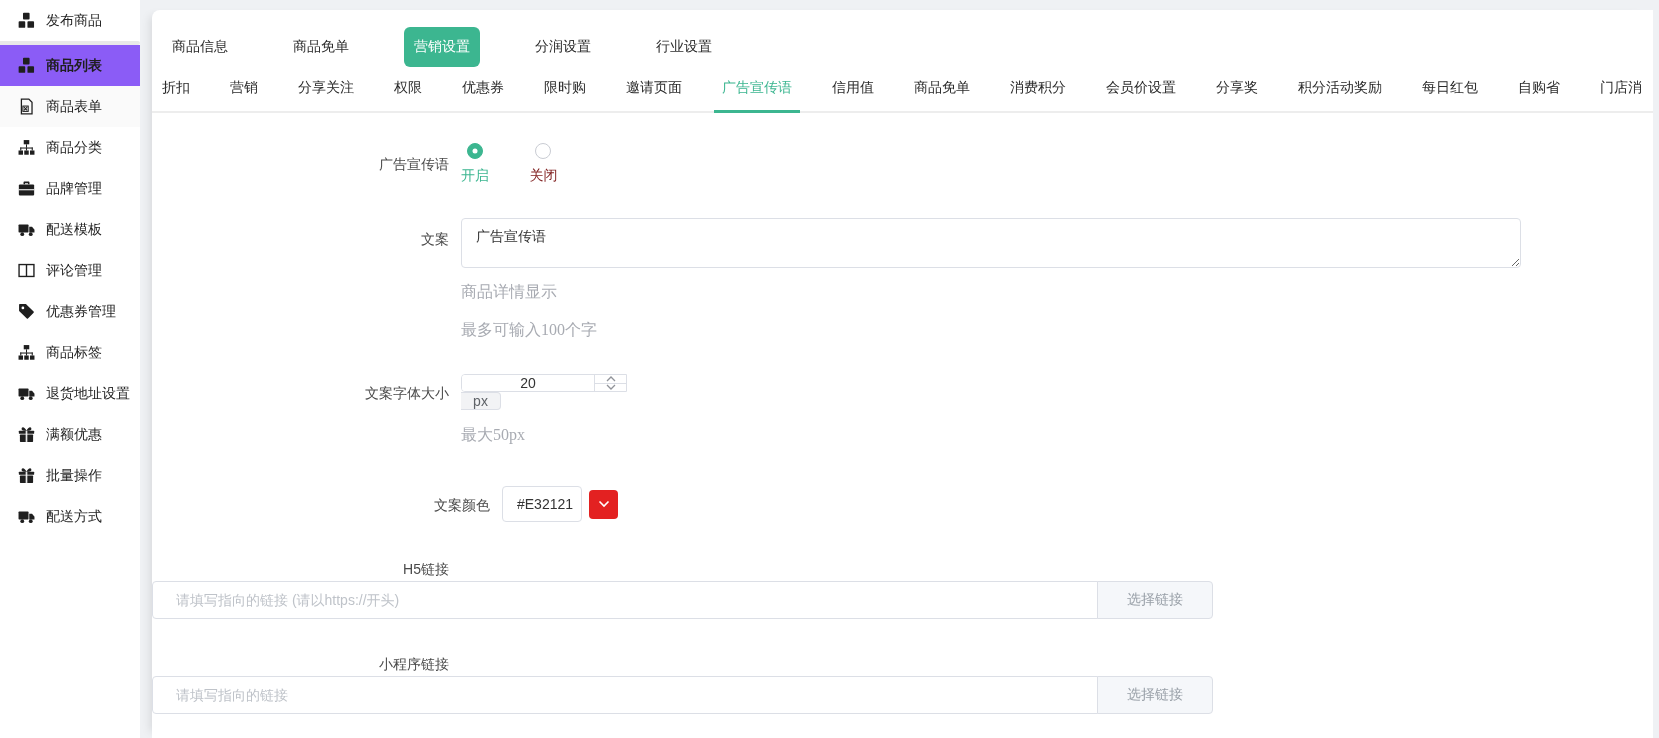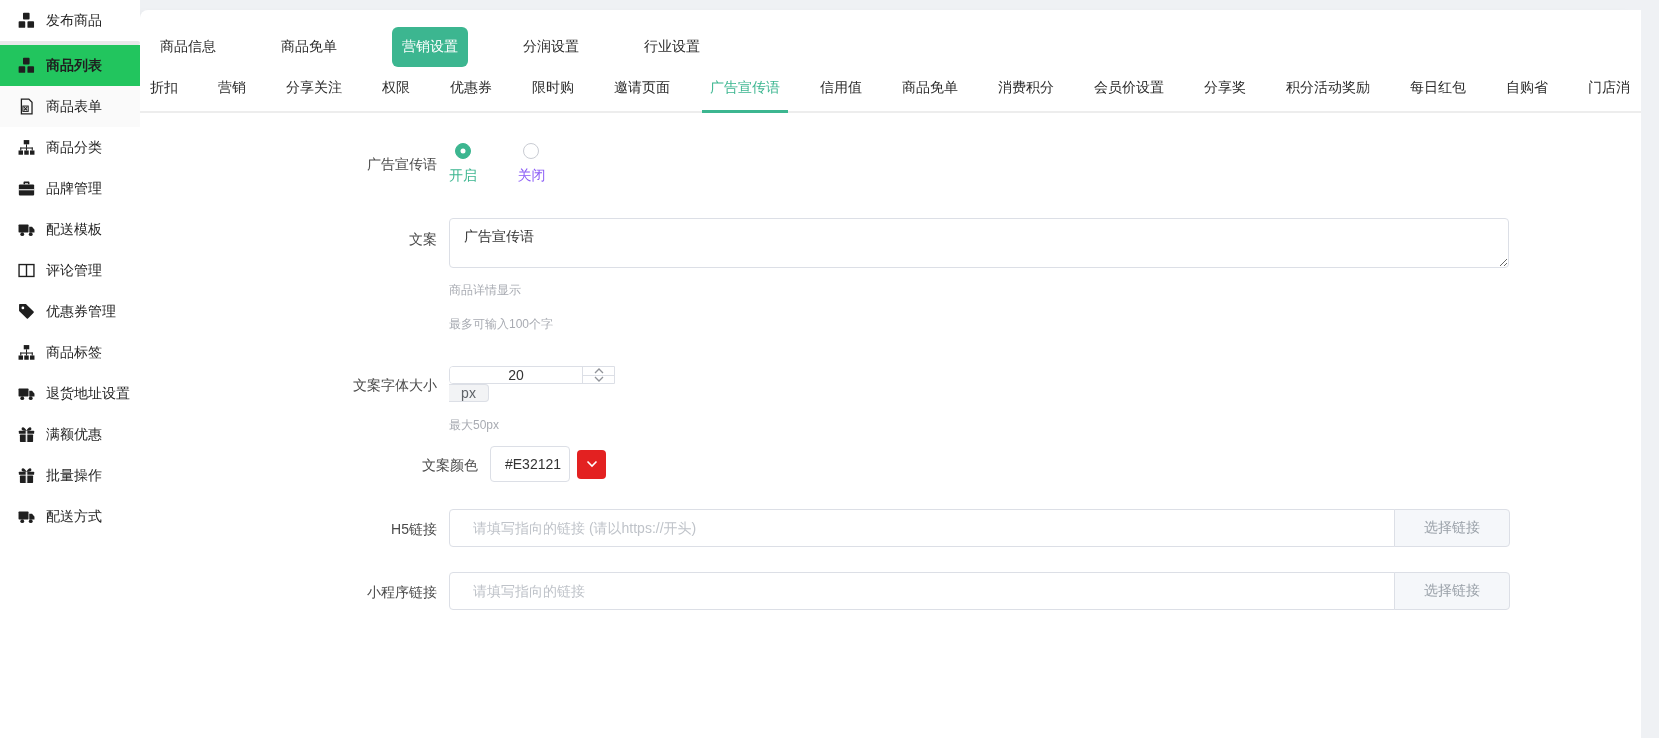--- a/index.html
+++ b/index.html
@@ -20,28 +20,28 @@
   
   .sidebar{
     position:absolute;left:0;top:0;width:140px;height:738px;
     background:#ffffff;z-index:2;
   }
   .sb-item{
     height:41px;display:flex;align-items:center;gap:11px;
     padding-left:18px;font-size:14px;color:#1f1f1f;cursor:pointer;
     background:#fff;white-space:nowrap;
   }
-  .sb-item.active{background:#22c55e;font-weight:bold;font-family:Liberation Serif, serif;}
+  .sb-item.active{background:#8b5cf6;font-weight:bold;font-family:Liberation Serif, serif;}
   .sb-item.subtle{background:#fafafa;}
   .sb-icon{width:17px;height:17px;display:inline-flex;flex:none;}
   .sb-icon svg{width:100%;height:100%;}
   .sb-divider{height:4px;background:#e9e9e9;border-radius:0 3px 3px 0;}
   
   .main-card{
-    position:absolute;left:140px;top:10px;width:1501px;height:728px;
+    position:absolute;left:152px;top:10px;width:1501px;height:728px;
     background:#ffffff;border-radius:8px 0 0 0;
     box-shadow:-8px 0 10px -6px rgba(0,0,0,0.10);
     overflow:hidden;
   }
   
   .primary-tabs{display:flex;align-items:center;padding:17px 0 0 10px;}
   .p-tab{
     font-size:14px;color:#2b2b2b;padding:11px 10px;margin-right:45px;
     border-radius:6px;cursor:pointer;white-space:nowrap;
   }
@@ -71,33 +71,33 @@
   .radio{display:inline-flex;align-items:center;gap:8px;margin-right:36px;cursor:pointer;flex-direction:column;}
   .radio-dot{
     width:16px;height:16px;border-radius:50%;border:1px solid #c9ccd3;background:#fff;
     position:relative;flex:none;
   }
   .radio-dot.checked{background:var(--accent);border-color:var(--accent);}
   .radio-dot.checked::after{
     content:'';position:absolute;width:5px;height:5px;border-radius:50%;background:#fff;
     top:50%;left:50%;transform:translate(-50%,-50%);
   }
-  .radio-text{font-size:14px;color:#8b5cf6;}
+  .radio-text{font-size:14px;color:#7f1d1d;}
   .radio-text.on{color:var(--accent);}
   .row-copy{margin-bottom:33px;}
   .row-copy .form-label{padding-top:9px;}
   .copy-textarea{
     width:1060px;height:50px;border:1px solid var(--border);border-radius:4px;
     font-family:"Liberation Sans","DejaVu Sans",sans-serif;font-size:14px;color:#333;
     padding:9px 14px;resize:vertical;outline:none;display:block;
   }
-  .help{font-size:12px;color:var(--muted);}
+  .help{font-size:16px;color:var(--muted);font-family:Liberation Serif, serif;}
   .help-1{margin-top:14px;}
   .help-2{margin-top:17px;}
-  .row-fontsize{margin-bottom:12px;align-items:flex-start;}
+  .row-fontsize{margin-bottom:40px;align-items:flex-start;}
   .row-fontsize .form-label{padding-top:7px;}
   .num-group{display:flex;align-items:stretch;height:37px;flex-direction:column;}
   .num-box{
     display:flex;border:1px solid var(--border);border-radius:4px 0 0 4px;background:#fff;
     overflow:hidden;
   }
   .num-input{
     width:132px;border:none;outline:none;text-align:center;font-size:14px;color:#333;
     font-family:"Liberation Sans","DejaVu Sans",sans-serif;
   }
@@ -117,21 +117,21 @@
   .color-group{display:flex;align-items:center;}
   .color-input{
     width:80px;height:36px;border:1px solid var(--border);border-radius:4px;
     font-size:14px;color:#333;padding-left:14px;outline:none;
     font-family:"Liberation Sans","DejaVu Sans",sans-serif;
   }
   .color-btn{
     width:29px;height:29px;margin-left:7px;border:none;border-radius:4px;cursor:pointer;
     display:flex;align-items:center;justify-content:center;
   }
-  .row-link{margin-bottom:25px;align-items:flex-start;}
+  .row-link{margin-bottom:25px;align-items:flex-start;flex-direction:column;}
   .row-link .form-label{padding-top:8px;}
   .link-group{display:flex;align-items:stretch;height:38px;width:1061px;}
   .link-input{
     flex:1;border:1px solid var(--border);border-radius:4px 0 0 4px;outline:none;
     font-size:14px;color:#333;padding:0 23px;
     font-family:"Liberation Sans","DejaVu Sans",sans-serif;
   }
   .link-input::placeholder,.copy-textarea::placeholder{color:#bfc3c9;}
   .link-btn{
     width:116px;flex:none;background:#f5f7fa;border:1px solid var(--border);

